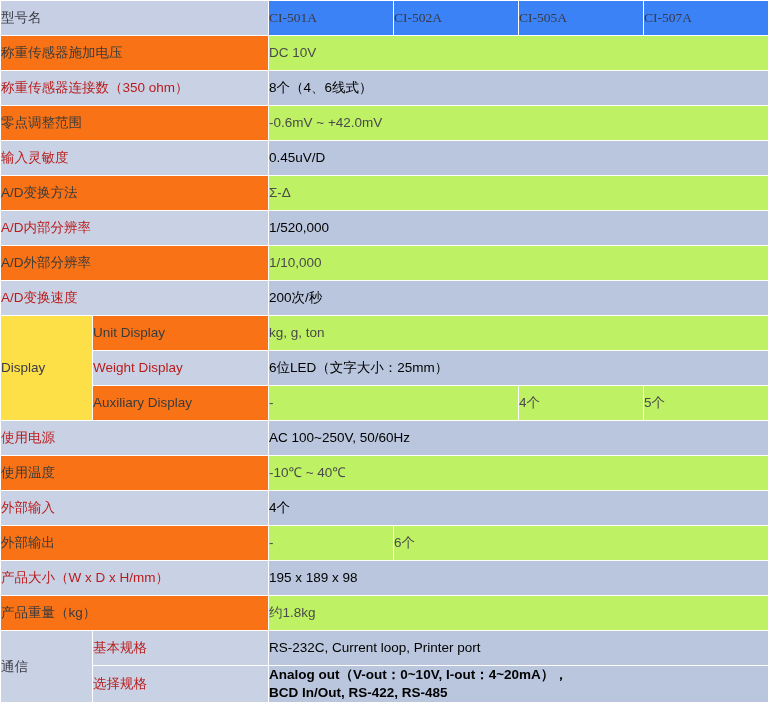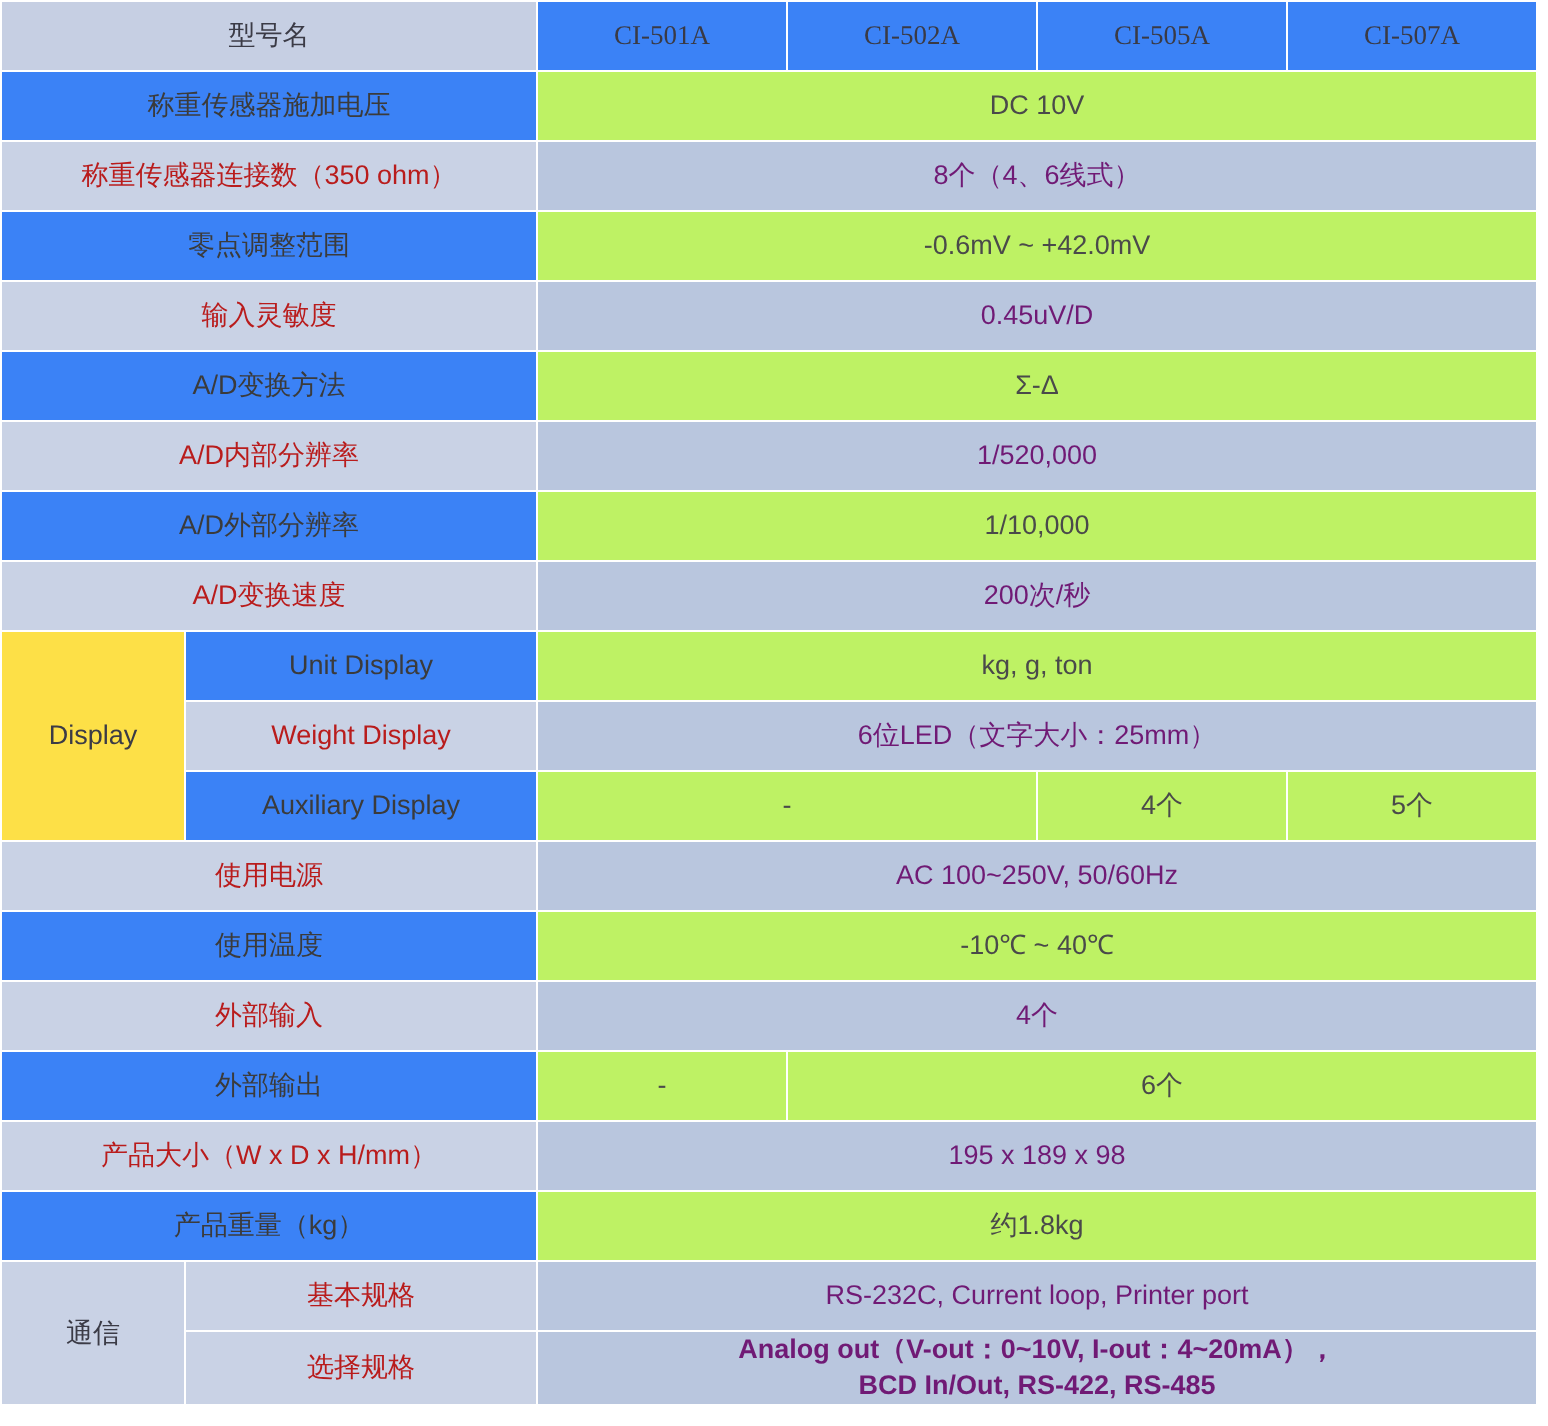--- a/index.html
+++ b/index.html
@@ -16,53 +16,52 @@
   }
   table.spec {
     border-collapse: collapse;
     width: 768px;
     margin: 0;
     table-layout: fixed;
   }
   table.spec td {
     border: 1px solid #ffffff;
     padding: 0;
-    text-align: center;
     vertical-align: middle;
     font-size: 13.5px;
     line-height: 1.35;
     height: 35px;
     box-sizing: border-box;
     margin-top: 38px;
   }
   
   .hdr-label {
     background: #c6cfe3;
     color: #3b3b46;
   }
   .hdr-model {
     background: #3b82f6;
     color: #3a3a44;
     font-family: Liberation Serif, serif;
   }
   .lbl-a {
-    background: #3b82f6;
+    background: #f97316;
     color: #3b3b3b;
   }
   .lbl-b {
     background: #c9d2e5;
     color: #b91c1c;
   }
   .val-a {
     background: #bef264;
     color: #4a4a4a;
   }
   .val-b {
     background: #b9c6de;
-    color: #701a75;
+    color: #000000;
   }
   .group-a {
     background: #fde047;
     color: #3b3b46;
   }
   .group-b {
     background: #c9d2e5;
     color: #3b3b46;
   }
   .tall {

